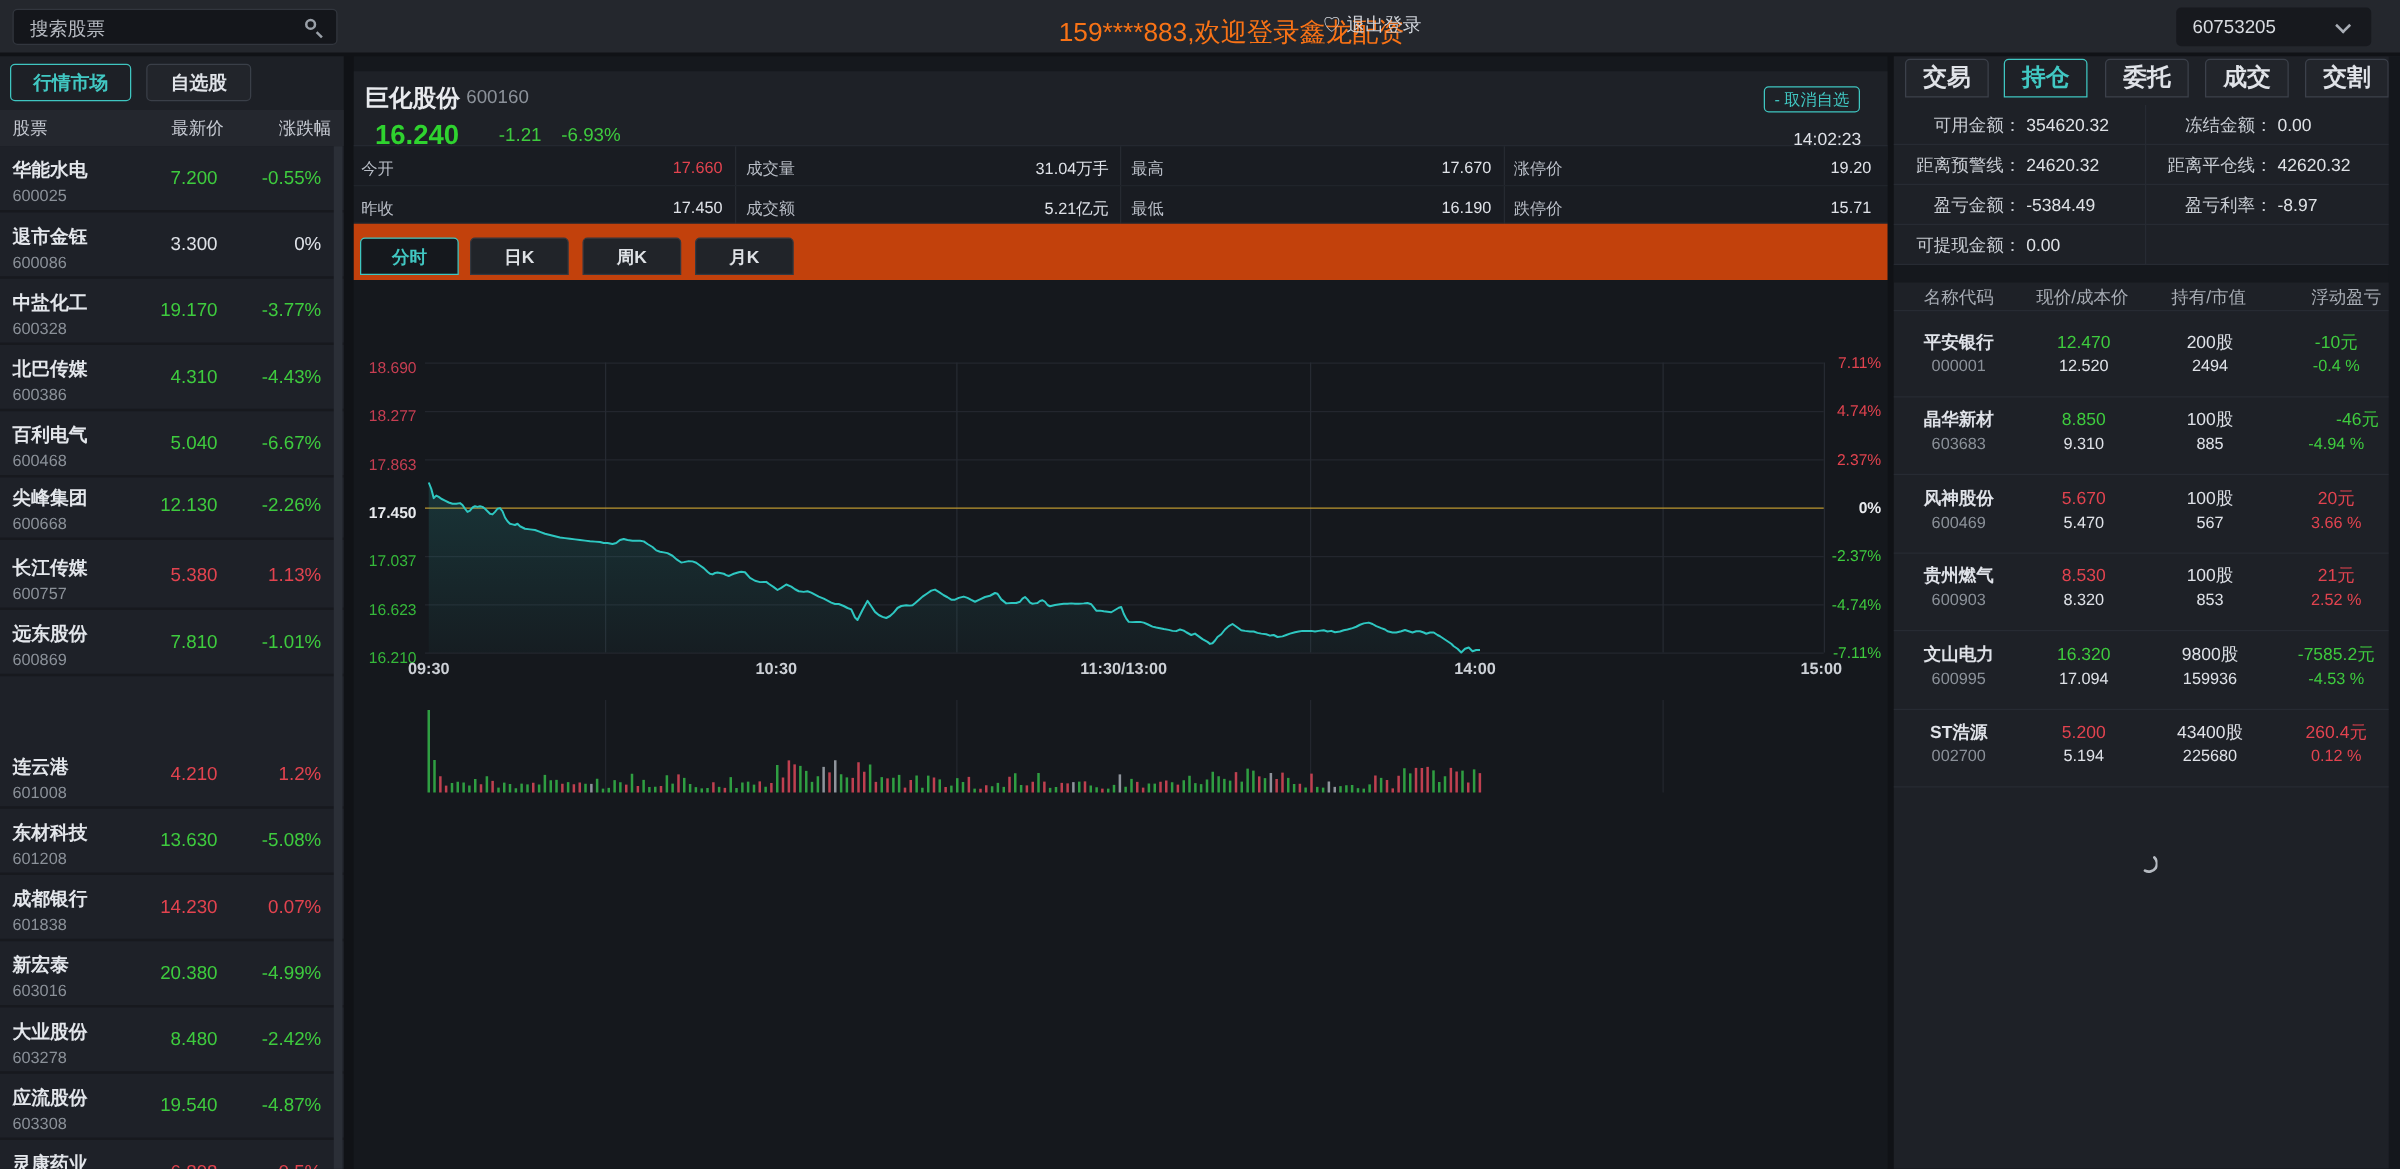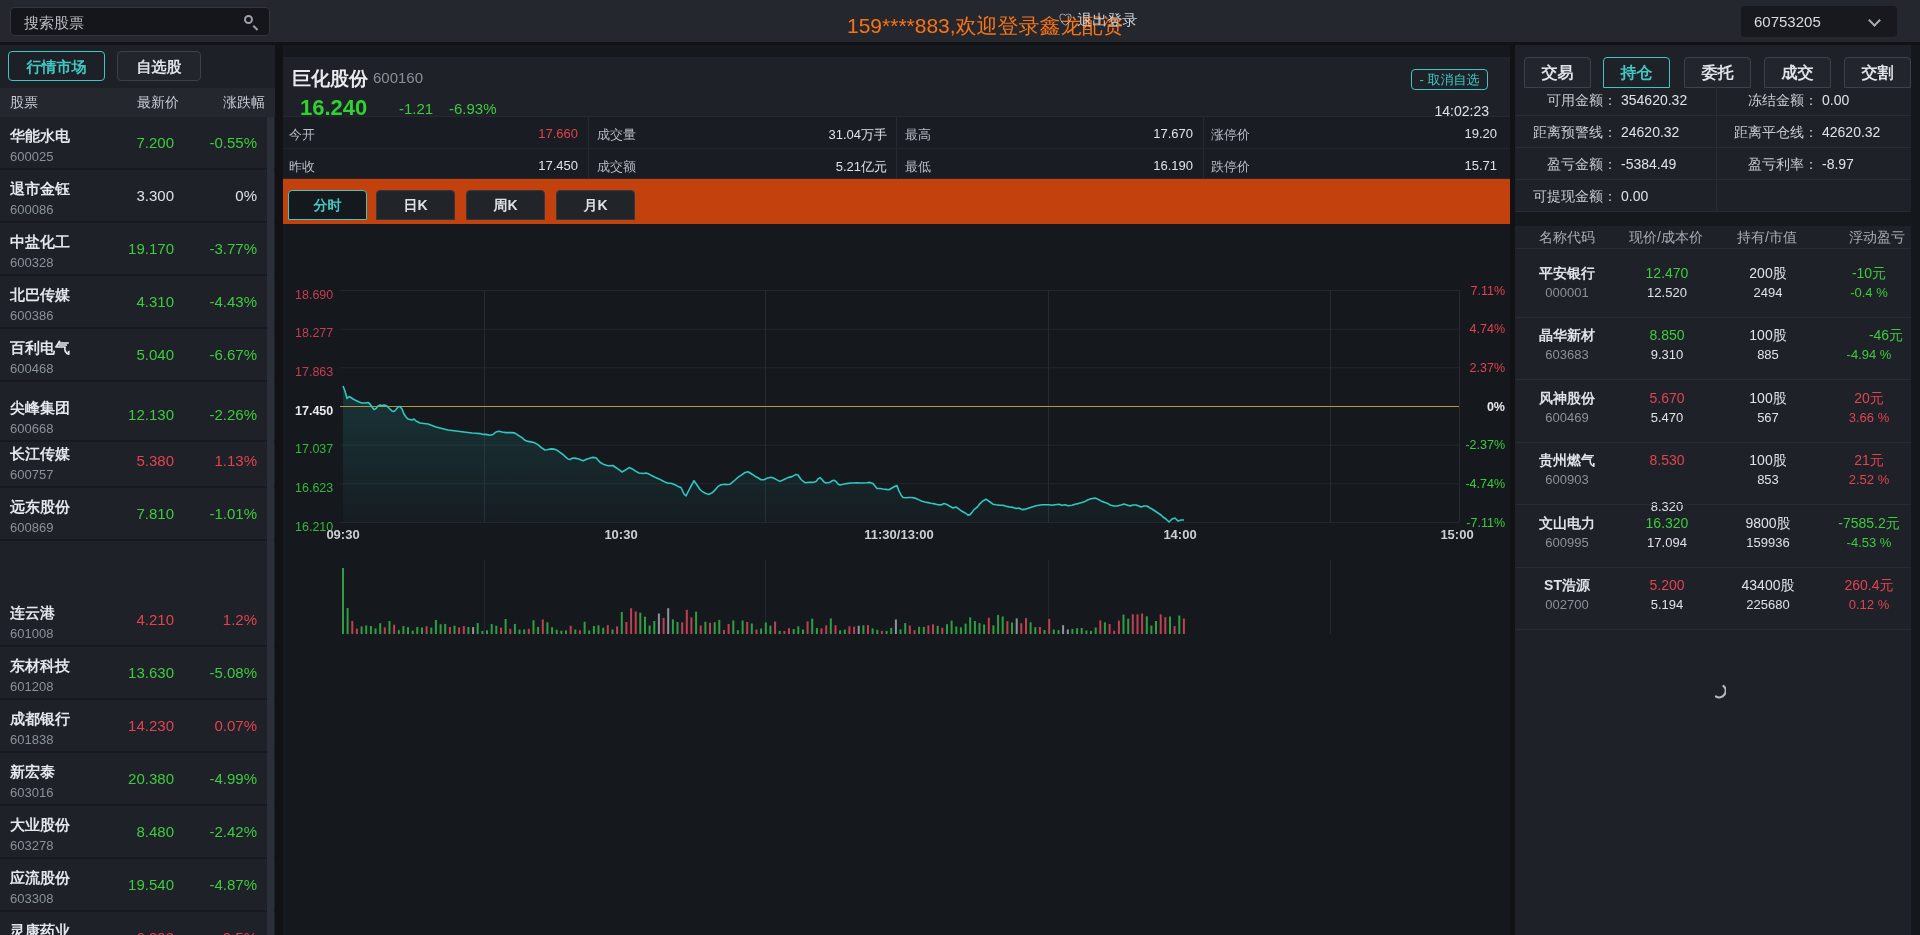--- a/index.html
+++ b/index.html
@@ -47,22 +47,22 @@
 .mcell-l { position:absolute; top:9px; color:#b9bec7; }
 .mcell-v { position:absolute; top:9px; text-align:right; }
 .vdiv { position:absolute; top:0; width:1px; height:63px; background:#262a31; }
 #mtabs { position:absolute; left:0; top:134px; width:1227px; height:45px; background:#c2410c; }
 .ktab { position:absolute; top:11px; height:30px; width:79px; border-radius:4px 4px 0 0;
   font-size:14px; text-align:center; line-height:29px; font-weight:bold; }
 #chartarea { position:absolute; left:0; top:179px; width:1227px; height:711px; background:#15181d; }
 
 
 #right { position:absolute; left:1515px; top:45px; width:405px; height:890px; background:#1e2127; }
-.rtab { position:absolute; top:12px; width:67px; height:31px; border-radius:4px 4px 0 0;
-  font-size:16px; text-align:center; line-height:29px; font-weight:bold; }
+.rtab { position:absolute; top:2px; width:67px; height:31px; border-radius:4px 4px 0 0;
+  font-size:19px; text-align:center; line-height:29px; font-weight:bold; }
 .ritem { position:absolute; font-size:14px; }
 .rlab { color:#c8ccd3; text-align:right; }
 .rval { color:#dfe2e6; }
 .rhline { position:absolute; left:0; width:405px; height:1px; background:#272b33; }
 .rvline { position:absolute; top:39px; width:1px; height:128px; background:#272b33; }
 #rgap { position:absolute; left:0; top:167px; width:405px; height:14px; background:#15181d; }
 #rthead { position:absolute; left:0; top:181px; width:405px; height:37px; font-size:14px; color:#a8adb5; }
 .hrow-l1 { position:absolute; font-size:14px; width:100px; text-align:center; }
 .hname { font-weight:bold; }
 .hrow-l2 { position:absolute; font-size:13px; width:100px; text-align:center; }
@@ -115,21 +115,21 @@
         <span class="cd">600386</span>
 <span class="pr green">4.310</span>
         <span class="pc green">-4.43%</span>
       </div>
 <div class="srow" style="top:212px;">
 <span class="nm">百利电气</span>
         <span class="cd">600468</span>
 <span class="pr green">5.040</span>
         <span class="pc green">-6.67%</span>
       </div>
-<div class="srow" style="top:272px;padding-left:48px;">
+<div class="srow" style="top:262px;padding-left:48px;">
 <span class="nm">尖峰集团</span>
         <span class="cd">600668</span>
 <span class="pr green">12.130</span>
         <span class="pc green">-2.26%</span>
       </div>
 <div class="srow" style="top:318px;">
 <span class="nm">长江传媒</span>
         <span class="cd">600757</span>
 <span class="pr red">5.380</span>
         <span class="pc red">1.13%</span>
@@ -519,21 +519,21 @@
 <div class="hrow-l1 red" style="left:102px;top:345px;">5.670</div>
 <div class="hrow-l2 white" style="left:102px;top:365px;">5.470</div>
 <div class="hrow-l1 white" style="left:203px;top:345px;">100股</div>
 <div class="hrow-l2 white" style="left:203px;top:365px;">567</div>
 <div class="hrow-l1 red" style="left:304px;top:345px;">20元</div>
 <div class="hrow-l2 red" style="left:304px;top:365px;">3.66 %</div>
 <div class="rhline" style="top:397px;"></div>
 <div class="hrow-l1 white hname" style="left:2px;top:407px;">贵州燃气</div>
 <div class="hrow-l2 grey" style="left:2px;top:427px;">600903</div>
 <div class="hrow-l1 red" style="left:102px;top:407px;">8.530</div>
-<div class="hrow-l2 white" style="left:102px;top:427px;margin-top:27px;">8.320</div>
+<div class="hrow-l2 white" style="left:102px;top:427px;">8.320</div>
 <div class="hrow-l1 white" style="left:203px;top:407px;">100股</div>
 <div class="hrow-l2 white" style="left:203px;top:427px;">853</div>
 <div class="hrow-l1 red" style="left:304px;top:407px;">21元</div>
 <div class="hrow-l2 red" style="left:304px;top:427px;">2.52 %</div>
 <div class="rhline" style="top:459px;"></div>
 <div class="hrow-l1 white hname" style="left:2px;top:470px;">文山电力</div>
 <div class="hrow-l2 grey" style="left:2px;top:490px;">600995</div>
 <div class="hrow-l1 green" style="left:102px;top:470px;">16.320</div>
 <div class="hrow-l2 white" style="left:102px;top:490px;">17.094</div>
 <div class="hrow-l1 white" style="left:203px;top:470px;">9800股</div>

